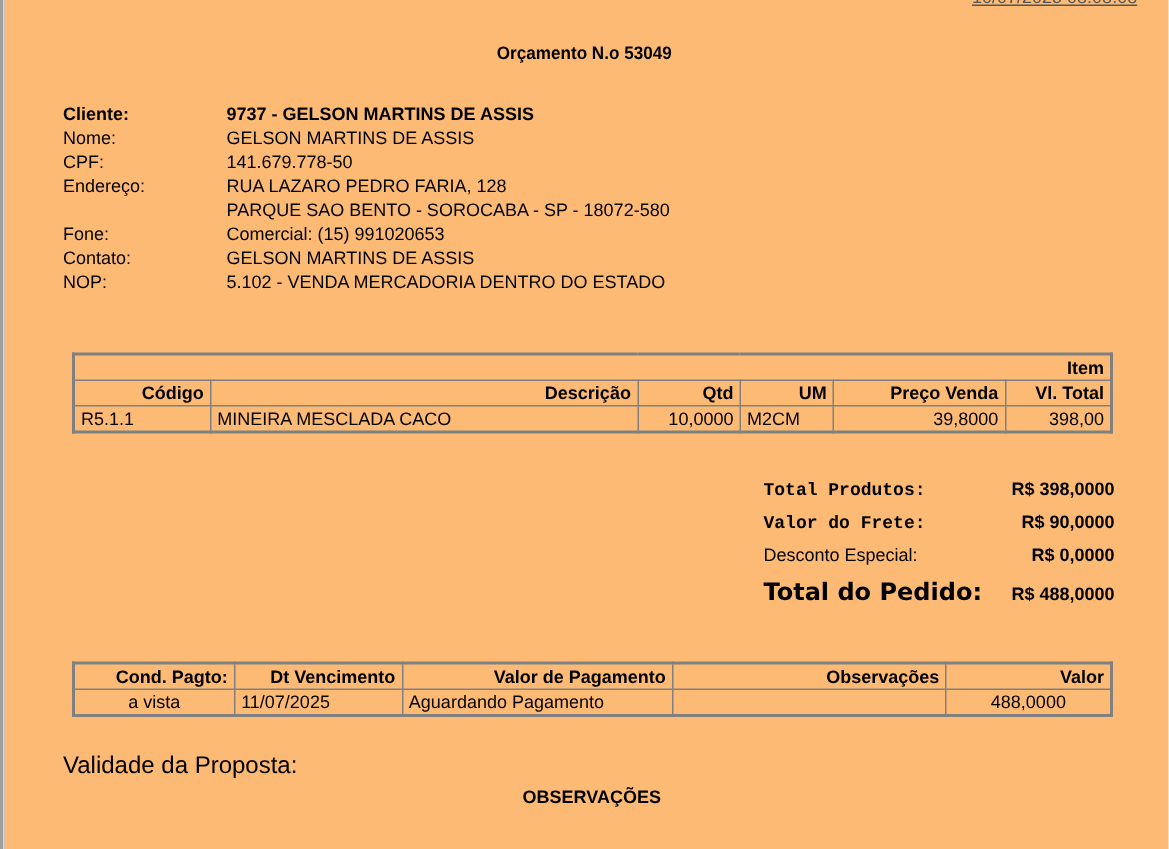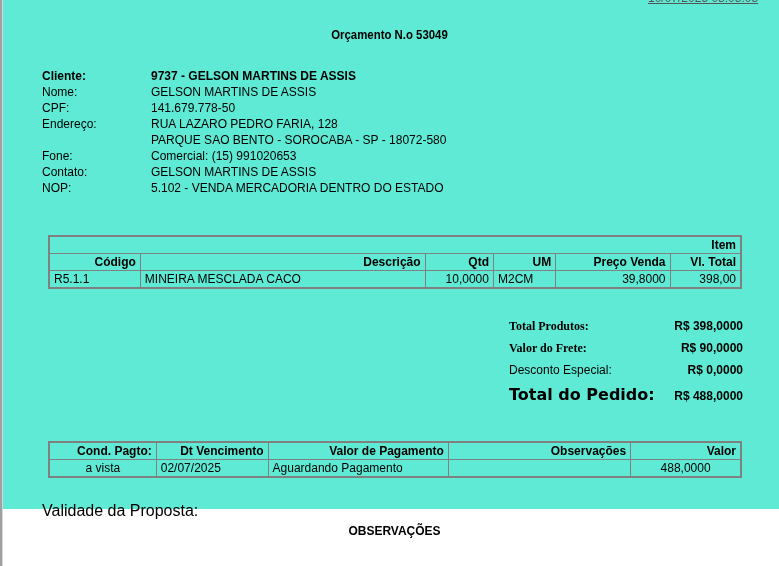--- a/index.html
+++ b/index.html
@@ -5,22 +5,22 @@
     html, body {
       margin: 0; padding: 0;
       width: 779px; height: 566px;
       overflow: hidden;
       background: #ffffff;
       font-family: "Liberation Sans", sans-serif;
       color: #000;
     }
     .page {
       position: absolute; left: 0; top: 0;
-      width: 779px; height: 509px;
-      background: #5eead4;
+      width: 779px; height: 566px;
+      background: #fdba74;
     }
     .left-border {
       position: absolute; left: 0; top: 0;
       width: 2px; height: 566px;
       background: #a0a0a0;
       border-right: 1px solid #d8d8d8;
     }
     .print-stamp {
       position: absolute;
       left: 648px; top: -9px;
@@ -63,21 +63,21 @@
     #items-table { left: 48px; top: 235px; width: 694px; }
     #payment-table { left: 48px; top: 441px; width: 694px; border-radius: 10px; }
     .totals {
       position: absolute; left: 509px; top: 319px; width: 234px;
       font-size: 12px;
     }
     .tot-row {
       display: flex; justify-content: space-between; align-items: baseline;
       height: 22px;
     }
-    .tot-row .lbl.strong { font-family: Liberation Serif, serif; font-weight: bold; font-size: 12px; }
+    .tot-row .lbl.strong { font-family: Liberation Mono, monospace; font-weight: bold; font-size: 12px; }
     .tot-row .lbl.normal { font-size: 12px; }
     .tot-row .val { font-weight: bold; font-size: 12px; }
     .tot-row.grand .lbl { font-family: "DejaVu Sans", sans-serif; font-weight: bold; font-size: 16px; }
     .validade {
       position: absolute; left: 42px; top: 502px; font-size: 16px;
     }
     .obs-title {
       position: absolute; left: 0; width: 789px; top: 524px;
       text-align: center; font-size: 12px; font-weight: bold;
     }
@@ -174,21 +174,21 @@
     <tbody>
         <tr>
       <th class="c" style="width:97px">Cond. Pagto:</th>
       <th class="c" style="width:102px">Dt Vencimento</th>
       <th class="l" style="width:170px">Valor de Pagamento</th>
       <th class="l" style="width:172px">Observações</th>
       <th class="c" style="width:100px">Valor</th>
     </tr>
     <tr>
       <td class="c">a vista</td>
-      <td class="l">02/07/2025</td>
+      <td class="l">11/07/2025</td>
       <td class="l">Aguardando Pagamento</td>
       <td class="l"></td>
       <td class="c">488,0000</td>
     </tr>
   </tbody>
     </table>
 
   <div class="validade">Validade da Proposta:</div>
   <div class="obs-title">OBSERVAÇÕES</div>
 </div>

